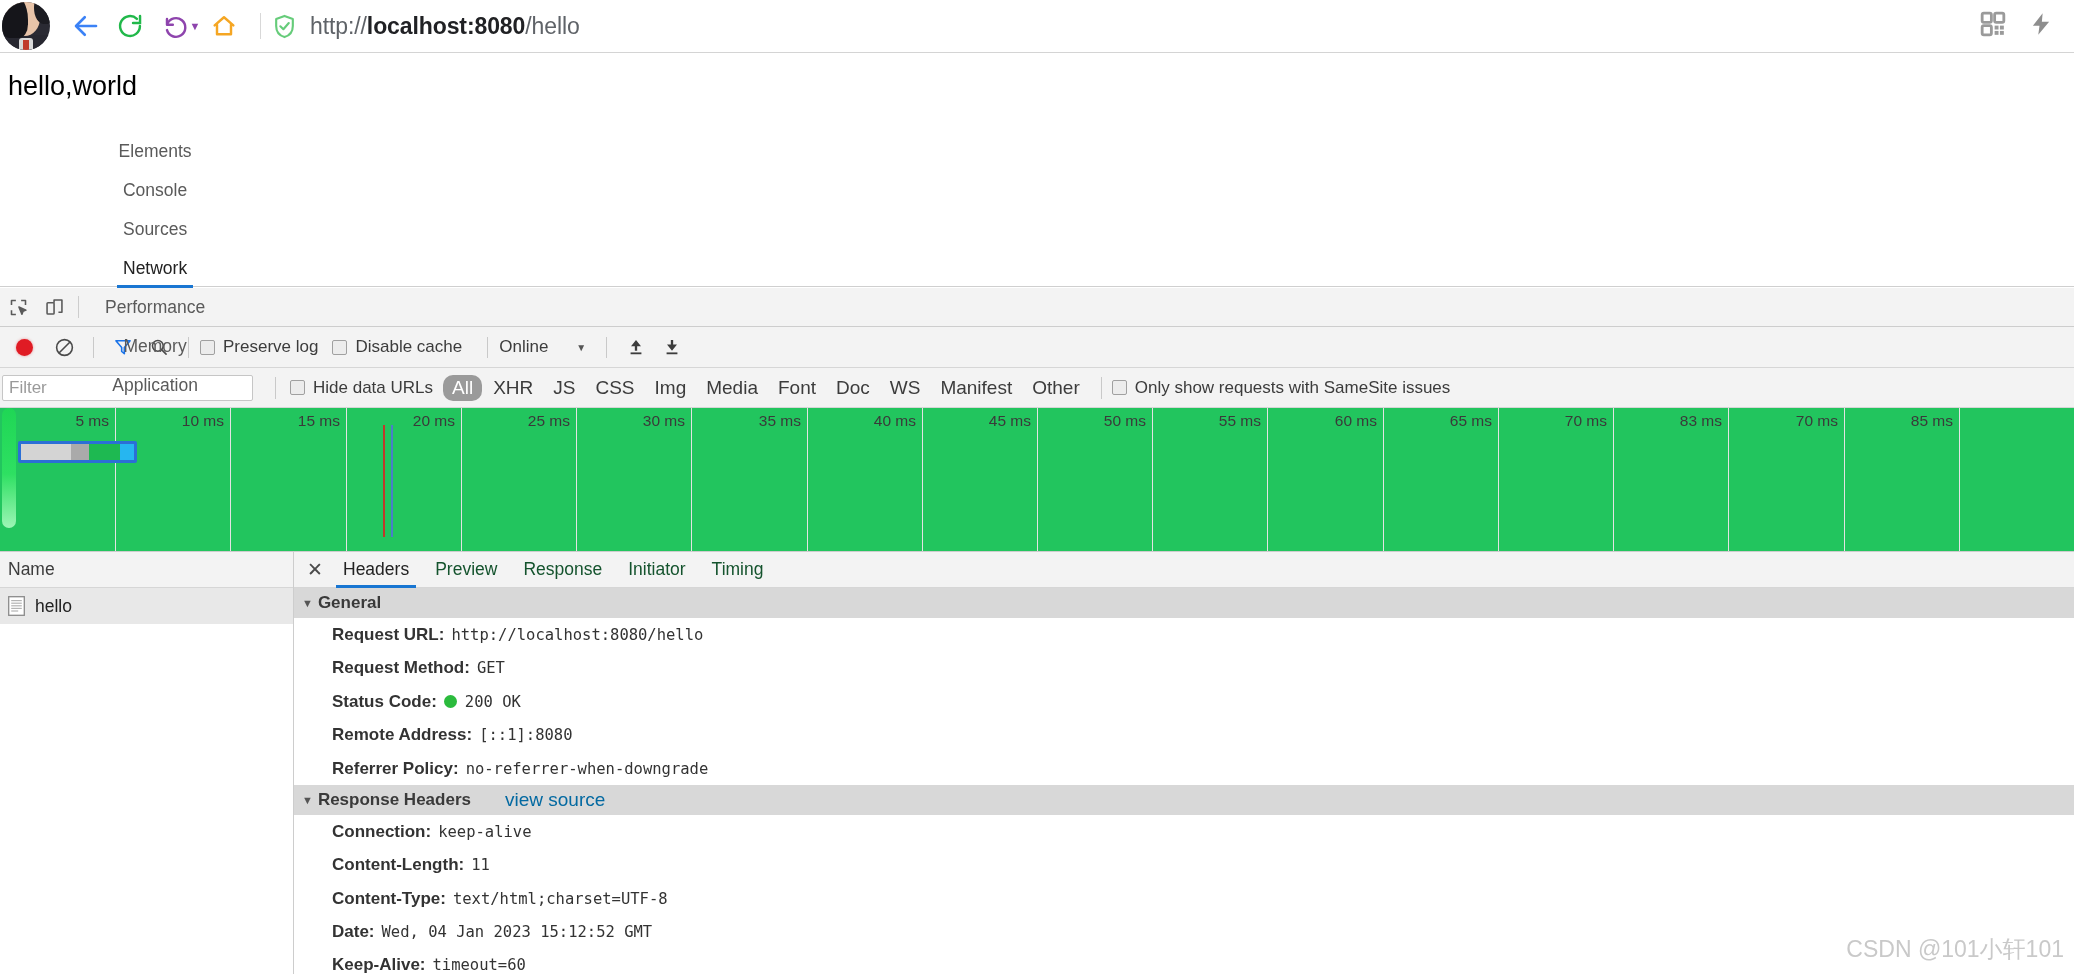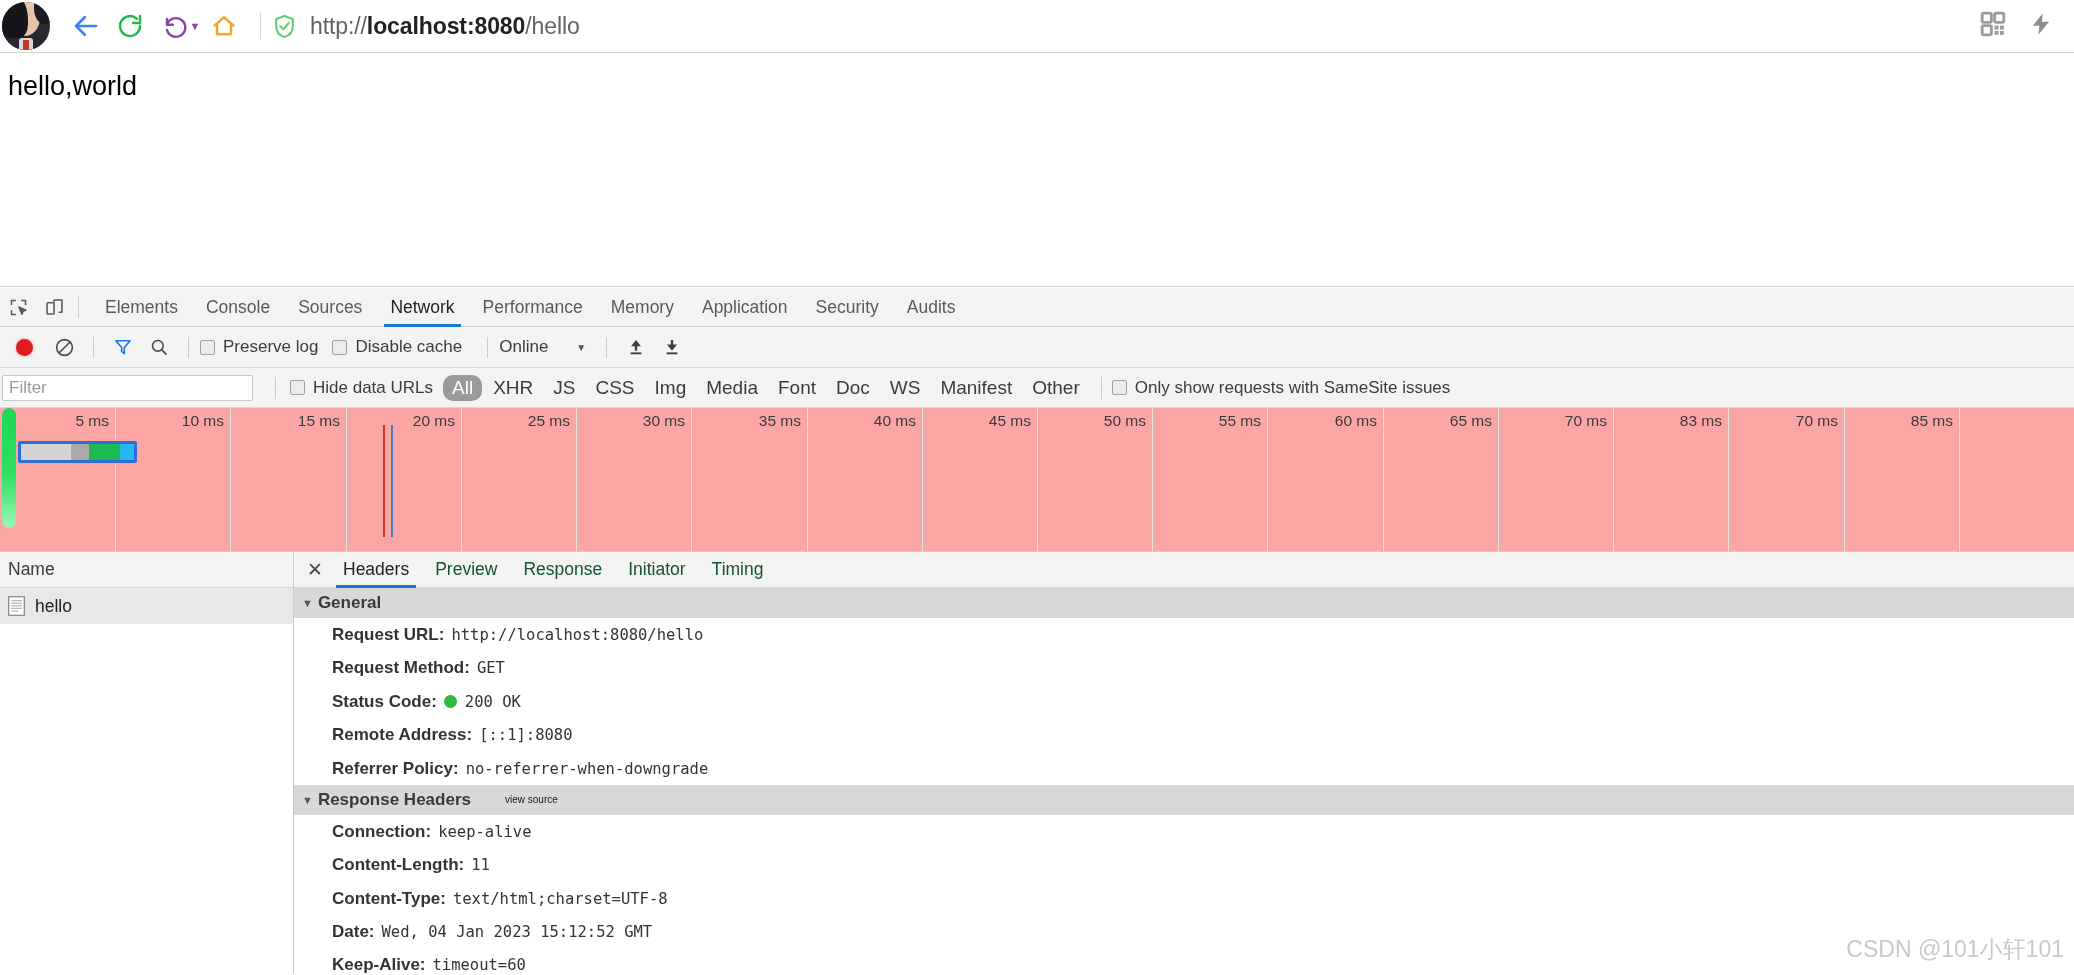--- a/index.html
+++ b/index.html
@@ -171,21 +171,21 @@
   .ftype {
     font-size: 19px; color: #3c3c3c; padding: 2px 9px; border-radius: 10px;
     cursor: pointer; white-space: nowrap; margin-right: 2px;
   }
   .ftype.active { background: #9a9a9a; color: #fff; }
   #ftype-sep { width: 1px; height: 22px; background: #c9c9c9; margin: 0 10px; flex: none; }
 
   
   #overview {
     position: relative; width: 100%; height: 144px;
-    background: #fca5a5; border-bottom: 1px solid #cdcdcd;
+    background: #22c55e; border-bottom: 1px solid #cdcdcd;
     overflow: hidden;
   }
   #overview-left-bar {
     position: absolute; left: 2px; top: 0; width: 14px; height: 120px;
     background: linear-gradient(to bottom, #1fd655 0%, #2ee062 55%, #9df5b6 100%);
     border-radius: 7px;
   }
   .ruler-tick {
     position: absolute; top: 0; width: 1px; height: 144px; background: #e3e3e3;
   }
@@ -241,21 +241,21 @@
     height: 3px; background: #1976d2;
   }
 
   #detail-body { flex: 1; overflow: hidden; position: relative; }
   .hdr-section-title {
     height: 30px; background: #d8d8d8; display: flex; align-items: center;
     padding-left: 8px; font-size: 17px; font-weight: bold; color: #3a3a3a;
   }
   .hdr-section-title .tri { font-size: 11px; margin-right: 5px; color: #555; }
   .hdr-section-title .view-source {
-    font-weight: normal; color: #0f172a; margin-left: 34px; cursor: pointer; font-size: 10px;
+    font-weight: normal; color: #0369a1; margin-left: 34px; cursor: pointer; font-size: 19px;
   }
   .hdr-row {
     display: flex; align-items: baseline; padding: 6px 0 6px 38px;
     font-size: 17px; line-height: 1.25;
   }
   .hdr-key { font-weight: bold; color: #333; white-space: nowrap; }
   .hdr-val {
     color: #333; margin-left: 7px;
     font-family: "DejaVu Sans Mono", "Liberation Mono", monospace;
     font-size: 15.5px;
@@ -359,21 +359,21 @@
         <path d="M12.5 11.5 20.5 15l-3.3 1.3-1.3 3.3-3.4-8.1z" fill="#5a5a5a"></path>
       </svg>
     </div>
     <div class="dt-icon-btn">
       <svg width="21" height="21" viewBox="0 0 24 24" fill="none" stroke="#5a5a5a" stroke-width="1.8" stroke-linejoin="round">
         <rect x="3.5" y="6.5" width="8" height="13" rx="1"></rect>
         <path d="M11.5 6.5V3.5h9v14h-4"></path>
       </svg>
     </div>
     <div id="dt-icon-sep"></div>
-    <div id="dt-tabs-holder" style="display:flex;align-items:center;">
+    <div id="dt-tabs-holder" style="display:flex;align-items:center;flex-direction:column;">
         <div class="dt-tab">Elements</div>
         <div class="dt-tab">Console</div>
         <div class="dt-tab">Sources</div>
         <div class="dt-tab active">Network</div>
         <div class="dt-tab">Performance</div>
         <div class="dt-tab">Memory</div>
         <div class="dt-tab">Application</div>
         <div class="dt-tab">Security</div>
         <div class="dt-tab">Audits</div>
       </div>

